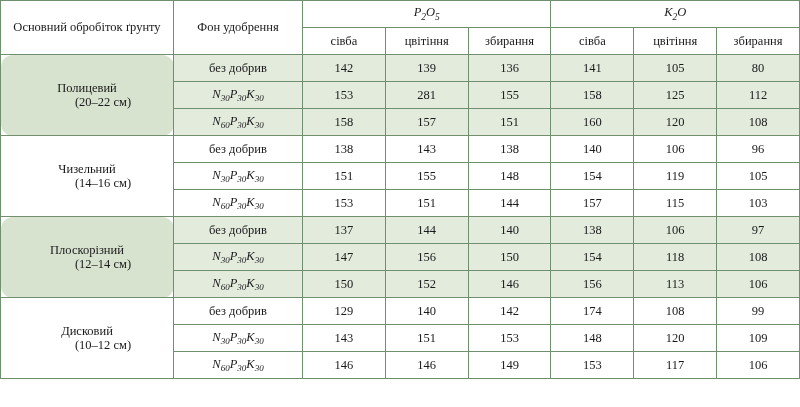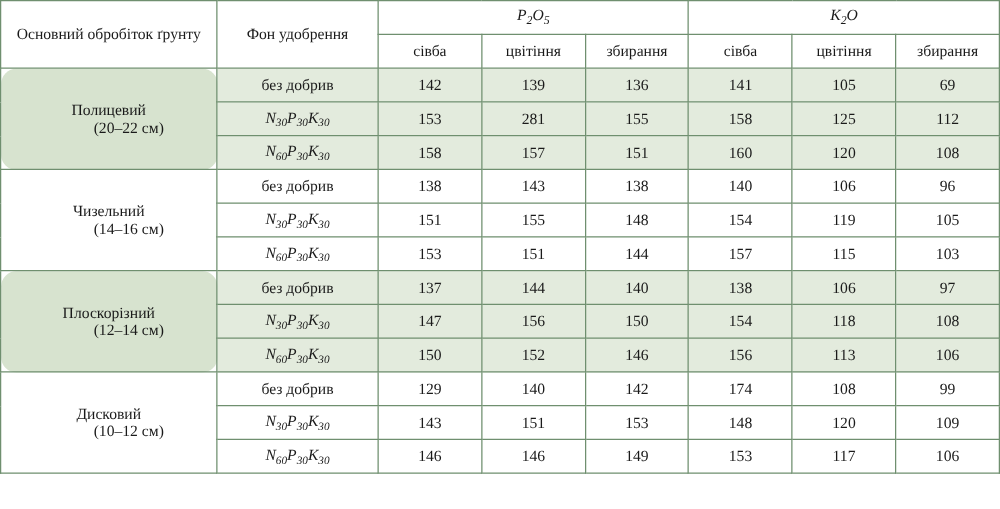--- a/index.html
+++ b/index.html
@@ -121,21 +121,21 @@
     </thead>
     <tbody id="tbody">
         <tr class="shaded">
           <td class="group-title" rowspan="3"><span>Полицевий</span><span class="group-label-line2">(20–22 см)</span></td>
           <td class="fert-cell">без добрив</td>
           <td class="col-val">142</td>
           <td class="col-val">139</td>
           <td class="col-val">136</td>
           <td class="col-val">141</td>
           <td class="col-val">105</td>
-          <td class="col-val">69</td>
+          <td class="col-val">80</td>
         </tr>
         <tr class="shaded">
           <td class="fert-cell"><i>N</i><sub>30</sub><i>P</i><sub>30</sub><i>K</i><sub>30</sub></td>
           <td class="col-val">153</td>
           <td class="col-val">281</td>
           <td class="col-val">155</td>
           <td class="col-val">158</td>
           <td class="col-val">125</td>
           <td class="col-val">112</td>
         </tr>

